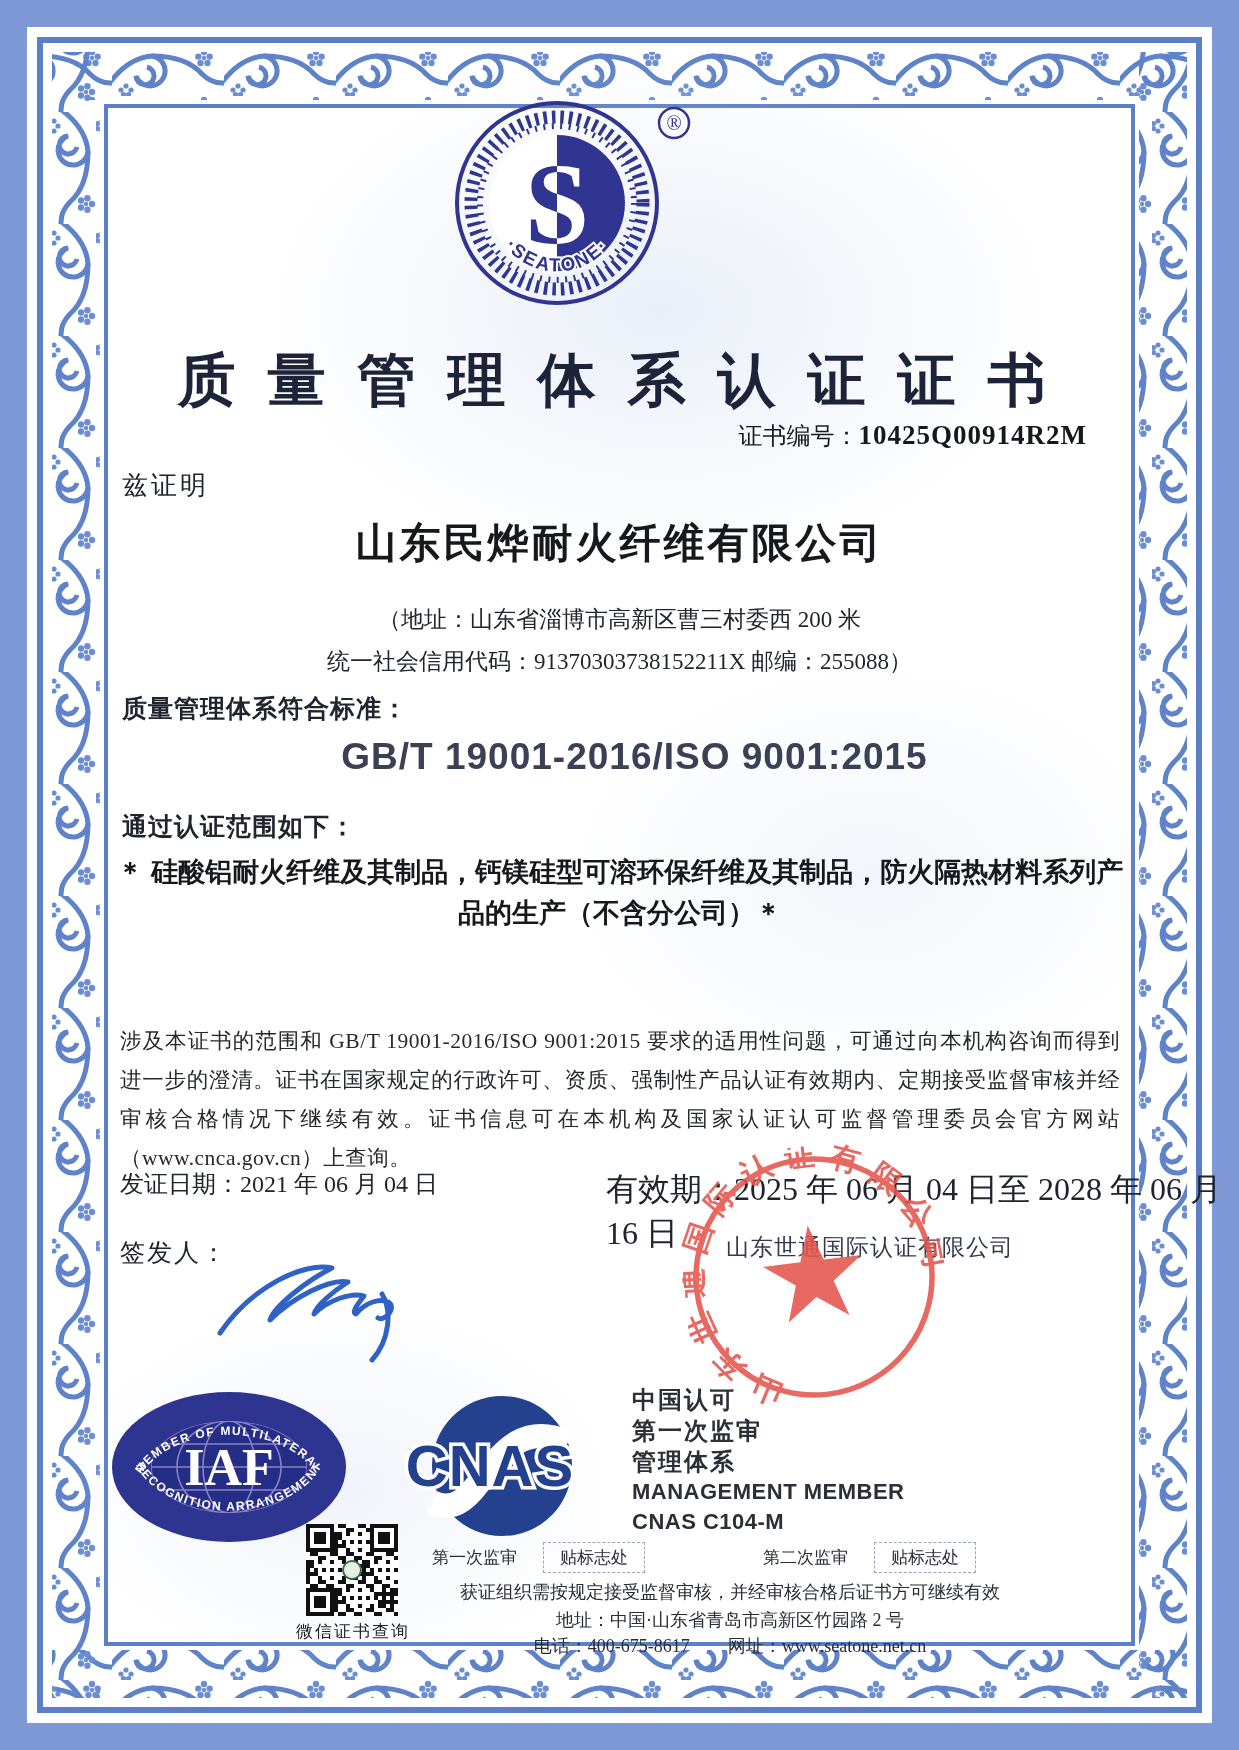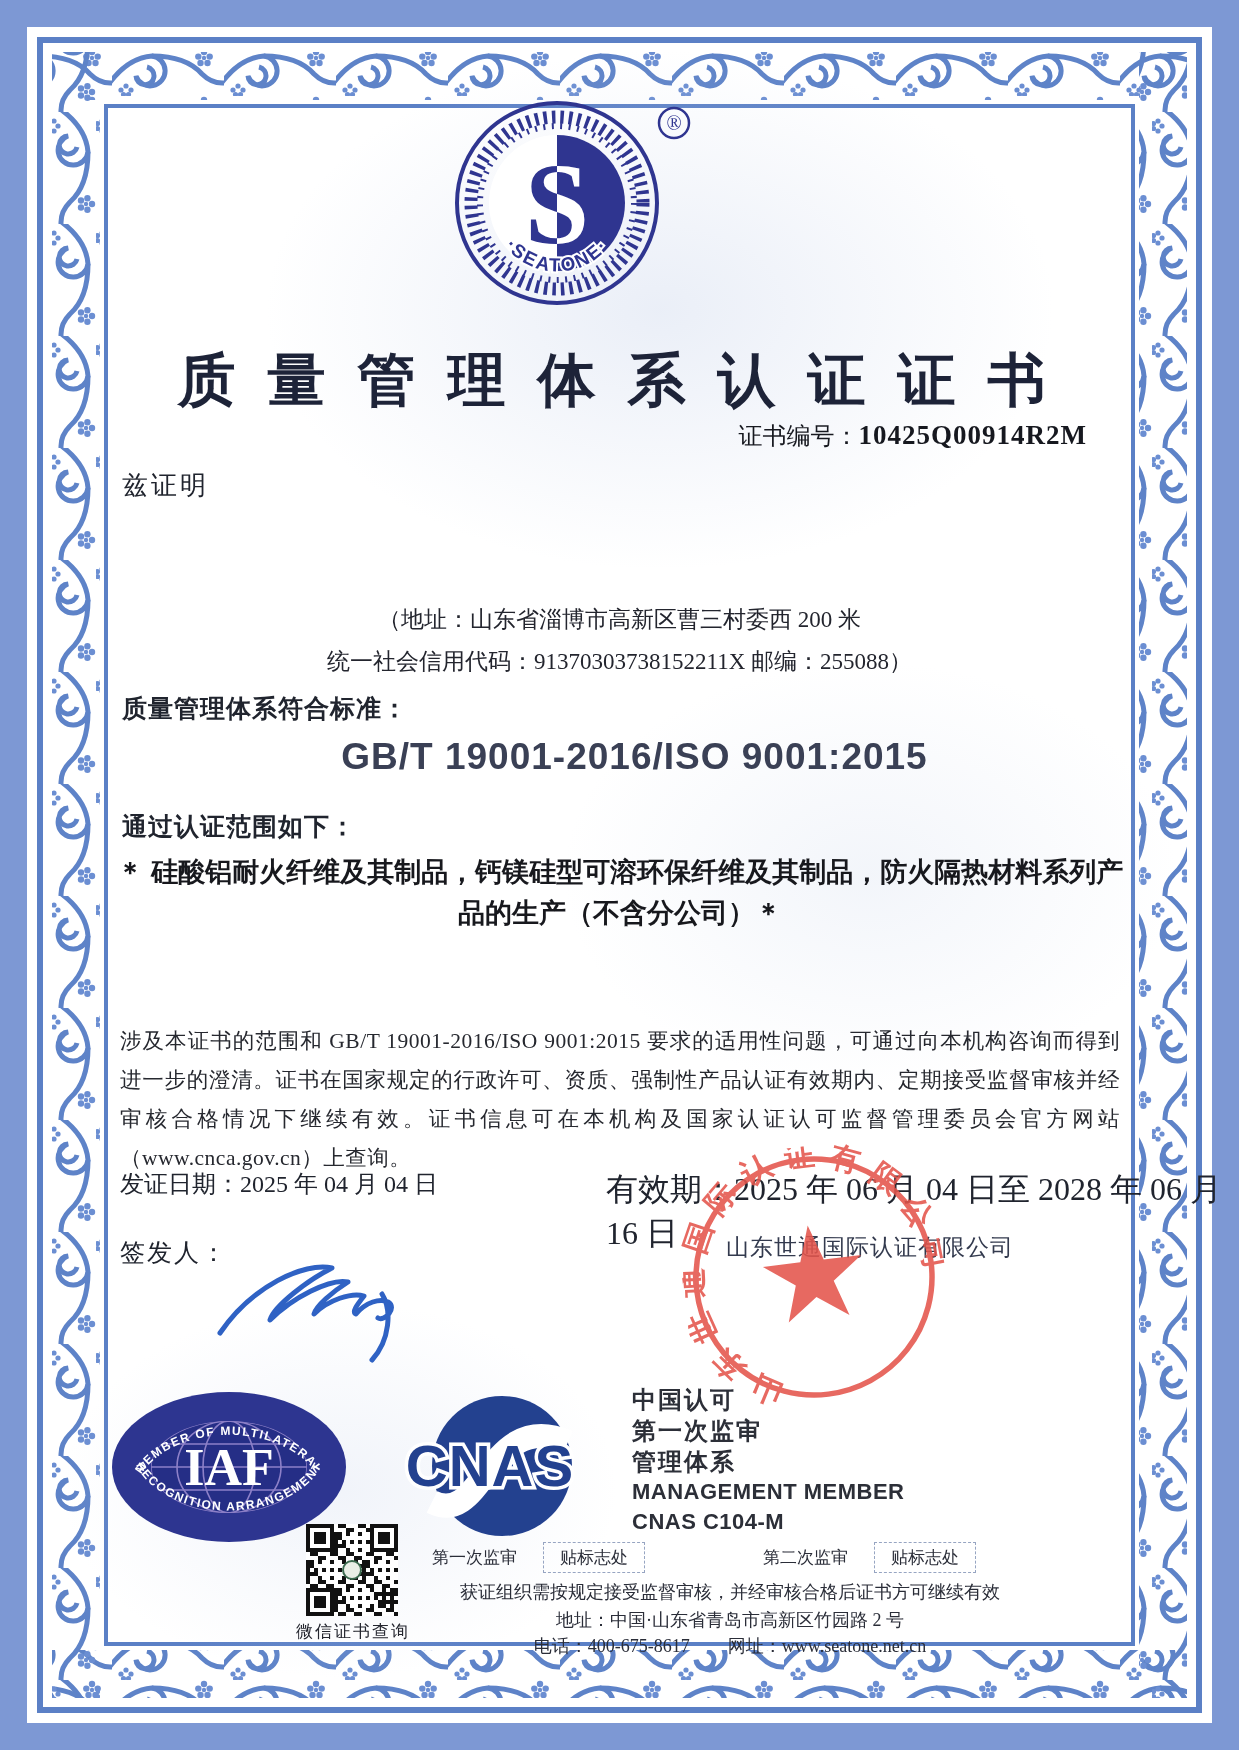--- a/index.html
+++ b/index.html
@@ -145,33 +145,34 @@
       <text x="117" y="-73" font-size="20" text-anchor="middle" fill="#2f3590">®</text>
     </svg>
 
     <div class="abs title">质量管理体系认证证书</div>
 
     <div class="abs certno">
       <span>证书编号：</span><span class="val">10425Q00914R2M</span>
     </div>
 
     <div class="abs attest">兹证明</div>
+    <div class="abs company">山东民烨耐火纤维有限公司</div>
     <div class="abs addr1">（地址：山东省淄博市高新区曹三村委西 200 米</div>
     <div class="abs addr2">统一社会信用代码：91370303738152211X 邮编：255088）</div>
 
     <div class="abs stdlabel">质量管理体系符合标准：</div>
     <div class="abs stdvalue">GB/T 19001-2016/ISO 9001:2015</div>
 
     <div class="abs scopelabel">通过认证范围如下：</div>
     <div class="abs scope">＊ 硅酸铝耐火纤维及其制品，钙镁硅型可溶环保纤维及其制品，防火隔热材料系列产品的生产（不含分公司）＊</div>
 
     <div class="abs legal">涉及本证书的范围和 GB/T 19001-2016/ISO 9001:2015 要求的适用性问题，可通过向本机构咨询而得到进一步的澄清。证书在国家规定的行政许可、资质、强制性产品认证有效期内、定期接受监督审核并经审核合格情况下继续有效。证书信息可在本机构及国家认证认可监督管理委员会官方网站（www.cnca.gov.cn）上查询。</div>
 
     <div class="abs issuedate">
-      <span>发证日期：</span><span>2025 年 04 月 04 日</span>
+      <span>发证日期：</span><span>2021 年 06 月 04 日</span>
     </div>
     <div class="abs validdate">
       <span>有效期：</span><span>2025 年 06 月 04 日至 2028 年 06 月 16 日</span>
     </div>
 
     <div class="abs signer">签发人：</div>
     <div class="abs issuer">山东世通国际认证有限公司</div>
 
     <svg class="abs sig" width="240" height="130" viewBox="0 0 240 130">
       <path d="M8,85 C40,38 92,14 120,20 C96,32 62,58 58,72 C80,50 118,30 136,34 C120,44 104,58 102,66

